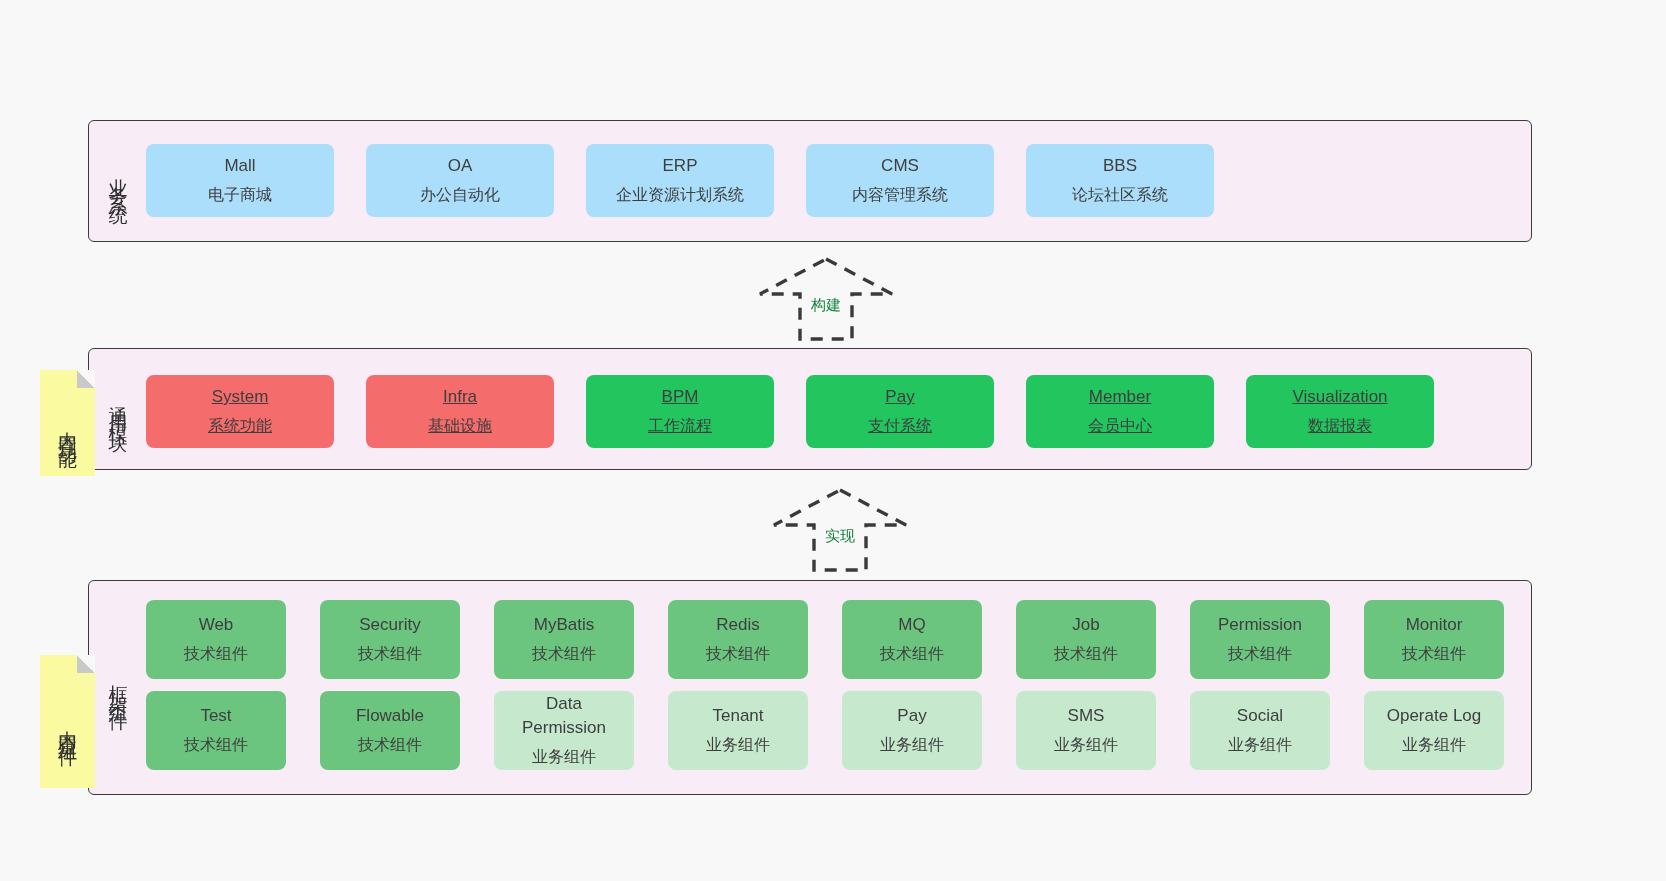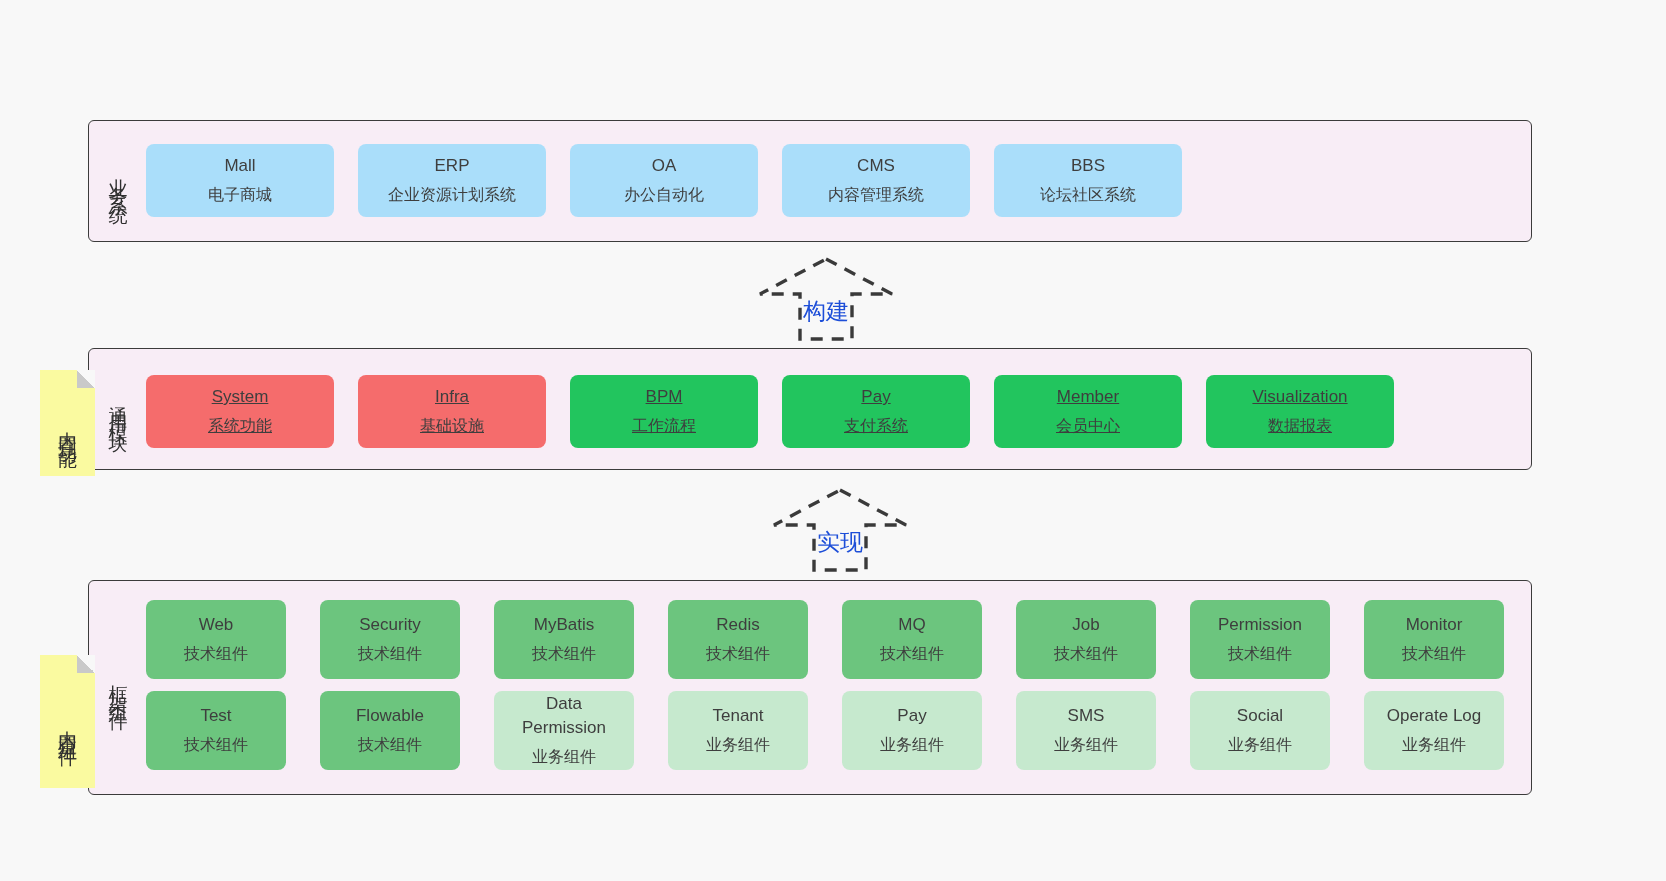--- a/index.html
+++ b/index.html
@@ -25,21 +25,21 @@
   #layer-components{top:580px;height:215px;}
 
   .vlabel{
     position:absolute;left:16px;top:50%;
     transform:translateY(-50%);
     writing-mode:vertical-rl;text-orientation:upright;
     font-size:19px;letter-spacing:9px;color:#2f2f2f;
     white-space:nowrap;
   }
 
-  .boxes{position:absolute;left:57px;display:flex;gap:24px;}
+  .boxes{position:absolute;left:57px;display:flex;gap:32px;}
   #layer-business .boxes{top:23px;}
   #layer-modules .boxes{top:26px;text-decoration:underline;}
   #layer-components .boxes{gap:34px;}
   #layer-components .row1{top:19px;}
   #layer-components .row2{top:110px;}
 
   .box{
     border-radius:8px;
     display:flex;flex-direction:column;
     align-items:center;justify-content:center;
@@ -75,42 +75,42 @@
     margin-top:10px;
   }
 
   
   .arrow{position:absolute;width:138px;height:86px;}
   #arrow-build{left:757px;top:256px;}
   #arrow-implement{left:771px;top:487px;}
   .arrow svg{position:absolute;inset:0;}
   .arrow .alabel{
     position:absolute;left:0;right:0;top:40px;
-    text-align:center;font-size:23px;color:#1d4ed8;
+    text-align:center;font-size:15px;color:#15803d;
   }
 </style>
 </head>
 <body>
 
 <div class="canvas">
 
   <section class="layer" id="layer-business">
     <div class="vlabel">业务系统</div>
     <div class="boxes">
       <div class="box wide blue">
         <div class="t">Mall</div>
         <div class="s">电子商城</div>
       </div>
       <div class="box wide blue">
+        <div class="t">OA</div>
+        <div class="s">办公自动化</div>
+      </div>
+      <div class="box wide blue">
         <div class="t">ERP</div>
         <div class="s">企业资源计划系统</div>
-      </div>
-      <div class="box wide blue">
-        <div class="t">OA</div>
-        <div class="s">办公自动化</div>
       </div>
       <div class="box wide blue">
         <div class="t">CMS</div>
         <div class="s">内容管理系统</div>
       </div>
       <div class="box wide blue">
         <div class="t">BBS</div>
         <div class="s">论坛社区系统</div>
       </div>
     </div>

